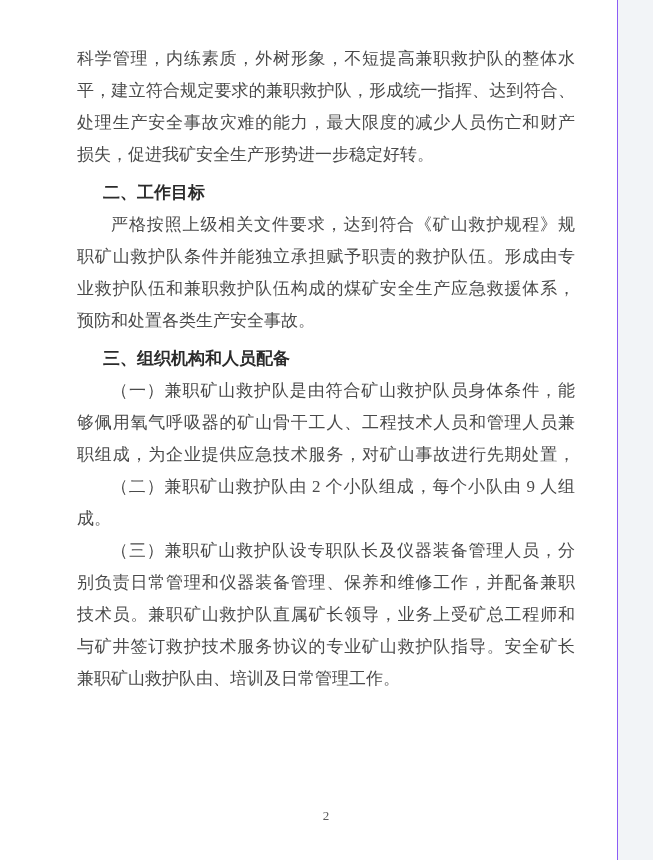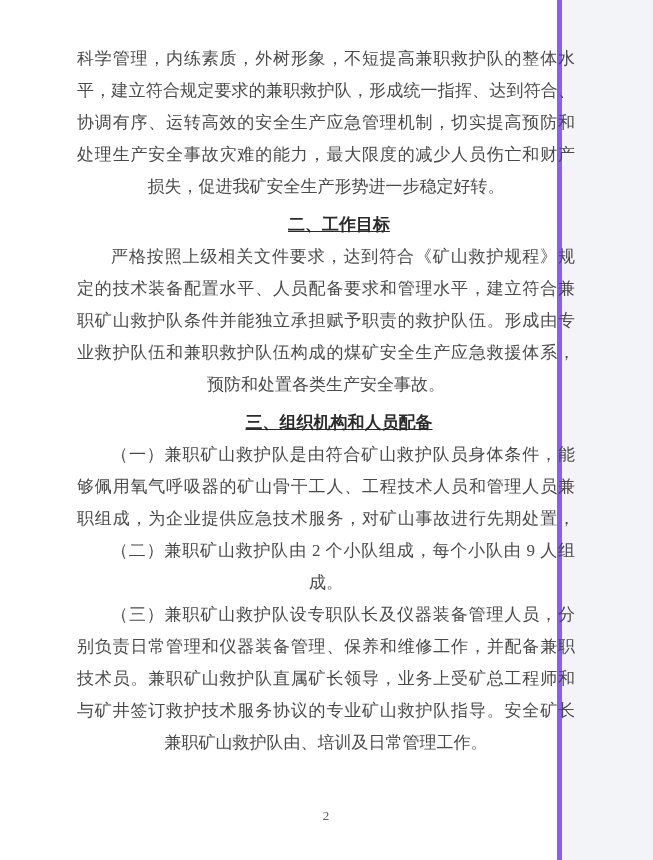--- a/index.html
+++ b/index.html
@@ -11,24 +11,24 @@
     height: 860px;
     position: relative;
     overflow: hidden;
     background: #f2f4f7;
     font-family: "Liberation Serif", "DejaVu Serif", serif;
   }
   .page {
     position: absolute;
     left: 0;
     top: 0;
-    width: 562px;
+    width: 618px;
     height: 860px;
     background: #ffffff;
-    border-right: 5px solid #8b5cf6;
+    border-right: 1px solid #8b5cf6;
     box-sizing: border-box;
   }
   .gutter {
     position: absolute;
     right: 0;
     top: 0;
     width: 6px;
     height: 860px;
     background: #f2f4f7;
   }
@@ -37,63 +37,60 @@
     left: 77px;
     top: 43px;
     width: 498px;
   }
   .ln {
     height: 32px;
     line-height: 32px;
     font-size: 17px;
     letter-spacing: 0;
     color: #4a4a4a;
-    text-align: center;
+    text-align: left;
     white-space: pre-wrap;
   }
   .ln.j {
     text-align: justify;
     text-align-last: justify;
     text-justify: inter-character;
   }
   .ln.ind {
     padding-left: 34px;
   }
   .ln.hd {
     margin-top: 6px;
     padding-left: 26px;
     font-weight: bold;
     color: #2b2b2b;
     font-family: "Liberation Sans", "DejaVu Sans", sans-serif;
-    text-decoration: underline;
   }
   .page-num {
     position: absolute;
     left: 77px;
     top: 806px;
     width: 498px;
     text-align: center;
     font-size: 13px;
     line-height: 20px;
     color: #5a5a5a;
   }
 </style>
 </head>
 <body>
 
 <div class="page">
   <div class="content">
     <div class="ln j">科学管理，内练素质，外树形象，不短提高兼职救护队的整体水</div>
     <div class="ln j">平，建立符合规定要求的兼职救护队，形成统一指挥、达到符合、</div>
-    <div class="ln j">协调有序、运转高效的安全生产应急管理机制，切实提高预防和</div>
     <div class="ln j">处理生产安全事故灾难的能力，最大限度的减少人员伤亡和财产</div>
     <div class="ln">损失，促进我矿安全生产形势进一步稳定好转。</div>
     <div class="ln hd">二、工作目标</div>
     <div class="ln j ind">严格按照上级相关文件要求，达到符合《矿山救护规程》规</div>
-    <div class="ln j">定的技术装备配置水平、人员配备要求和管理水平，建立符合兼</div>
     <div class="ln j">职矿山救护队条件并能独立承担赋予职责的救护队伍。形成由专</div>
     <div class="ln j">业救护队伍和兼职救护队伍构成的煤矿安全生产应急救援体系，</div>
     <div class="ln">预防和处置各类生产安全事故。</div>
     <div class="ln hd">三、组织机构和人员配备</div>
     <div class="ln j ind">（一）兼职矿山救护队是由符合矿山救护队员身体条件，能</div>
     <div class="ln j">够佩用氧气呼吸器的矿山骨干工人、工程技术人员和管理人员兼</div>
     <div class="ln j">职组成，为企业提供应急技术服务，对矿山事故进行先期处置，</div>
     <div class="ln j ind">（二）兼职矿山救护队由 2 个小队组成，每个小队由 9 人组</div>
     <div class="ln">成。</div>
     <div class="ln j ind">（三）兼职矿山救护队设专职队长及仪器装备管理人员，分</div>

